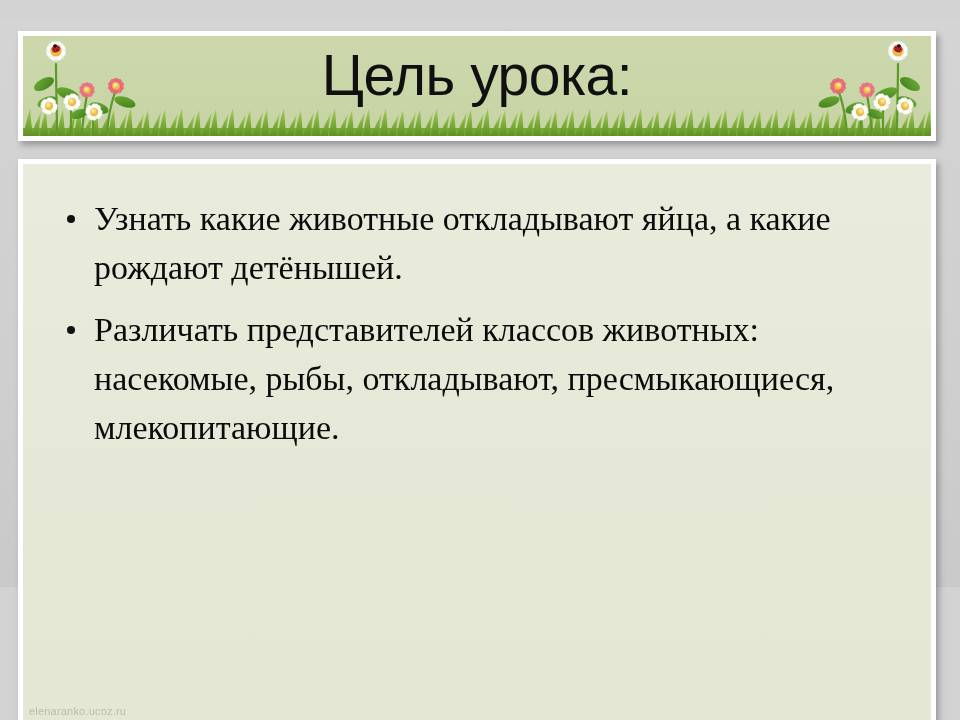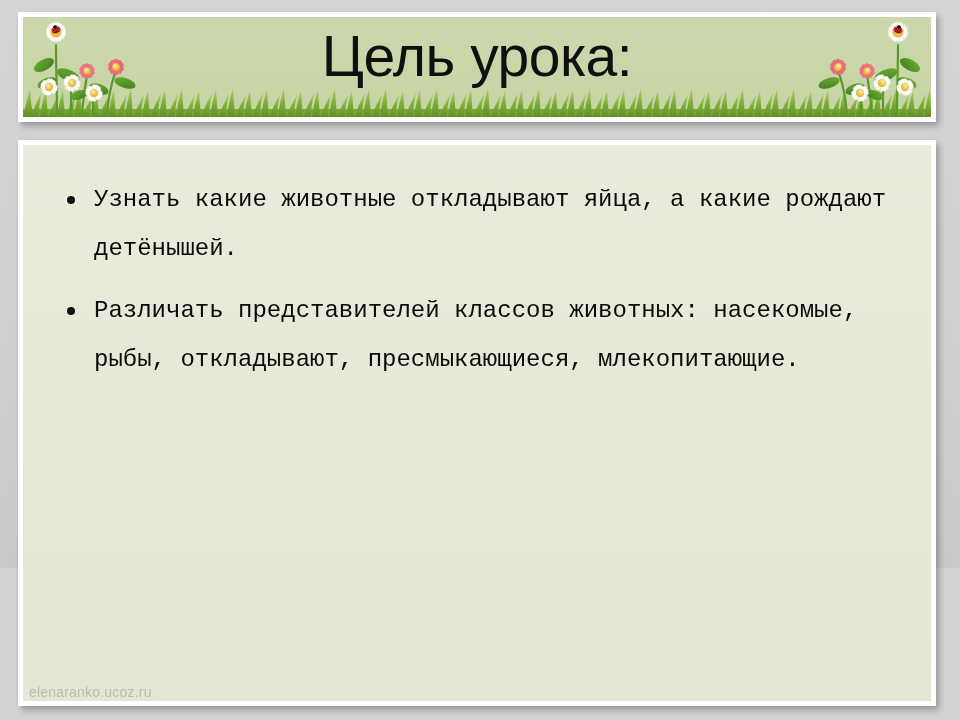--- a/index.html
+++ b/index.html
@@ -11,20 +11,21 @@
     height: 720px;
     overflow: hidden;
     background: #d2d2d2;
     font-family: "Liberation Serif", serif;
   }
   .slide {
     position: relative;
     width: 960px;
     height: 568px;
     background: linear-gradient(180deg, #d4d4d4 0%, #cfcfcf 60%, #c9c9c9 100%);
+    margin-top: 19px;
   }
 
   
   .title-panel {
     position: absolute;
     left: 18px;
     top: 12px;
     width: 918px;
     height: 110px;
     background: #ffffff;
@@ -96,41 +97,41 @@
   }
   ul.bullets {
     list-style: none;
     margin: 0;
     padding: 30px 30px 0 38px;
   }
   ul.bullets > li {
     position: relative;
     padding-left: 33px;
     margin-bottom: 13px;
-    font-family: Liberation Mono, monospace;
-    font-size: 24px;
+    font-family: Liberation Serif, serif;
+    font-size: 34px;
     line-height: 49px;
     color: #0b0b0b;
   }
   ul.bullets > li::before {
     content: "";
     position: absolute;
     left: 6px;
     top: 21px;
     width: 8px;
     height: 8px;
     background: #111;
     border-radius: 50%;
   }
   .watermark {
     position: absolute;
     left: 6px;
     bottom: 3px;
     font-family: "Liberation Sans", sans-serif;
-    font-size: 14px;
+    font-size: 11px;
     line-height: 11px;
     color: #b8bdae;
     letter-spacing: 0.2px;
   }
 </style>
 </head>
 <body>
 
 <div class="slide">
 

